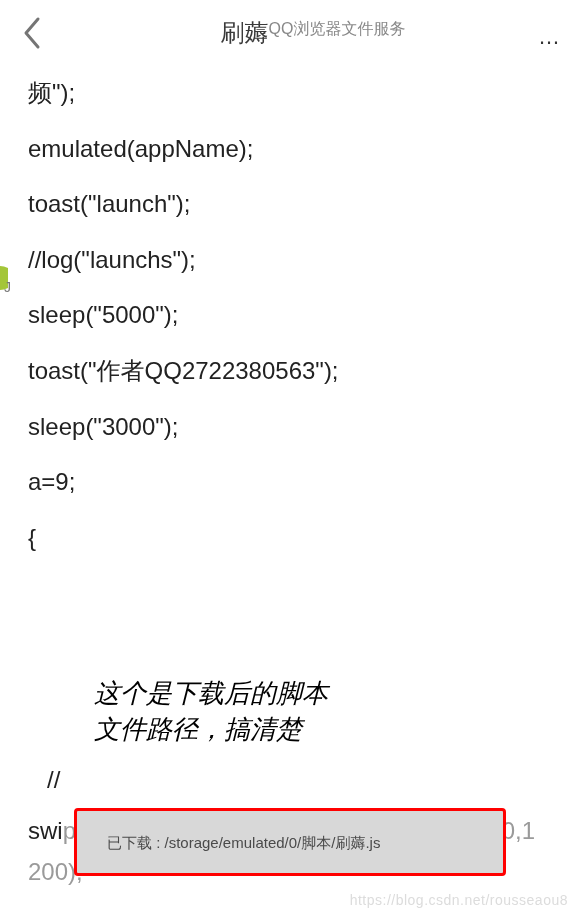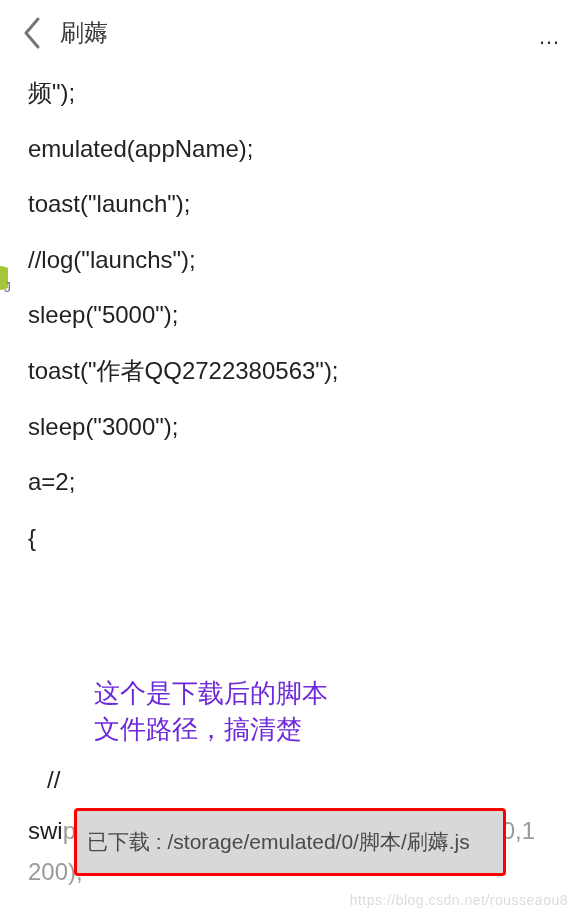--- a/index.html
+++ b/index.html
@@ -27,21 +27,21 @@
       cursor: pointer;
       margin-right: 8px;
     }
     .back-btn svg {
       width: 24px;
       height: 36px;
     }
     .title-area {
       flex: 1;
       display: flex;
-      justify-content: space-between;
+      justify-content: center;
     }
     .title {
       font-size: 24px;
       color: #3a3a3a;
       font-weight: 400;
     }
     .subtitle {
       font-size: 16px;
       color: #888888;
       margin-top: 2px;
@@ -72,38 +72,39 @@
       top: 258px;
       width: 40px;
       height: 40px;
       pointer-events: none;
     }
     .annotation {
       position: absolute;
       left: 94px;
       top: 676px;
       font-size: 26px;
-      color: #6d28d9;
+      color: #000000;
       font-family: "SimSun", serif;
       line-height: 1.4;
       white-space: pre;
+      font-style: italic;
     }
     .toast-box {
       position: absolute;
       left: 74px;
       top: 808px;
       width: 432px;
       height: 68px;
       background: #d8d8d8;
       border: 3px solid #ff0000;
       border-radius: 4px;
       display: flex;
       align-items: center;
-      padding: 6px 10px;
-      font-size: 21px;
+      padding: 6px 30px;
+      font-size: 15px;
       color: #4a4a4a;
       line-height: 1.4;
     }
     .watermark {
       position: absolute;
       right: 10px;
       bottom: 6px;
       font-size: 14px;
       color: #dcdcdc;
       letter-spacing: 0.5px;
@@ -137,41 +138,42 @@
 <body>
 
 <div class="header">
   <div class="back-btn">
     <svg viewBox="0 0 24 36" fill="none" stroke="#757575" stroke-width="3" stroke-linecap="round" stroke-linejoin="round">
       <polyline points="18,4 6,18 18,32"></polyline>
     </svg>
   </div>
   <div class="title-area">
     <div class="title">刷薅</div>
+    <div class="subtitle">QQ浏览器文件服务</div>
   </div>
   <div class="more-btn">…</div>
 </div>
 
 <div class="side-icon">
   <svg viewBox="0 0 40 40">
     <path d="M 6 10 Q 2 18 6 30 Q 14 34 22 30 L 22 10 Q 14 6 6 10 Z" fill="#a4c639"></path>
     <circle cx="12" cy="15" r="1.5" fill="#fff"></circle>
     <text x="18" y="34" font-size="14" fill="#777" font-family="sans-serif">J</text>
   </svg>
 </div>
 
 <div class="code-area">
   <div class="code-line">频");</div>
   <div class="code-line">emulated(appName);</div>
   <div class="code-line">toast("launch");</div>
   <div class="code-line">//log("launchs");</div>
   <div class="code-line">sleep("5000");</div>
   <div class="code-line">toast("作者QQ2722380563");</div>
   <div class="code-line">sleep("3000");</div>
-  <div class="code-line">a=2;</div>
+  <div class="code-line">a=9;</div>
   <div class="code-line">{</div>
 </div>
 
 <div class="code-behind line-slash">
   <span>//</span>
 </div>
 
 <div class="code-behind line-swipe">
   <span class="vis">swi</span><span>pe(device.width/2,1300,device.</span><span class="vis">width/2,</span><span>300,1200);</span>
 </div>

